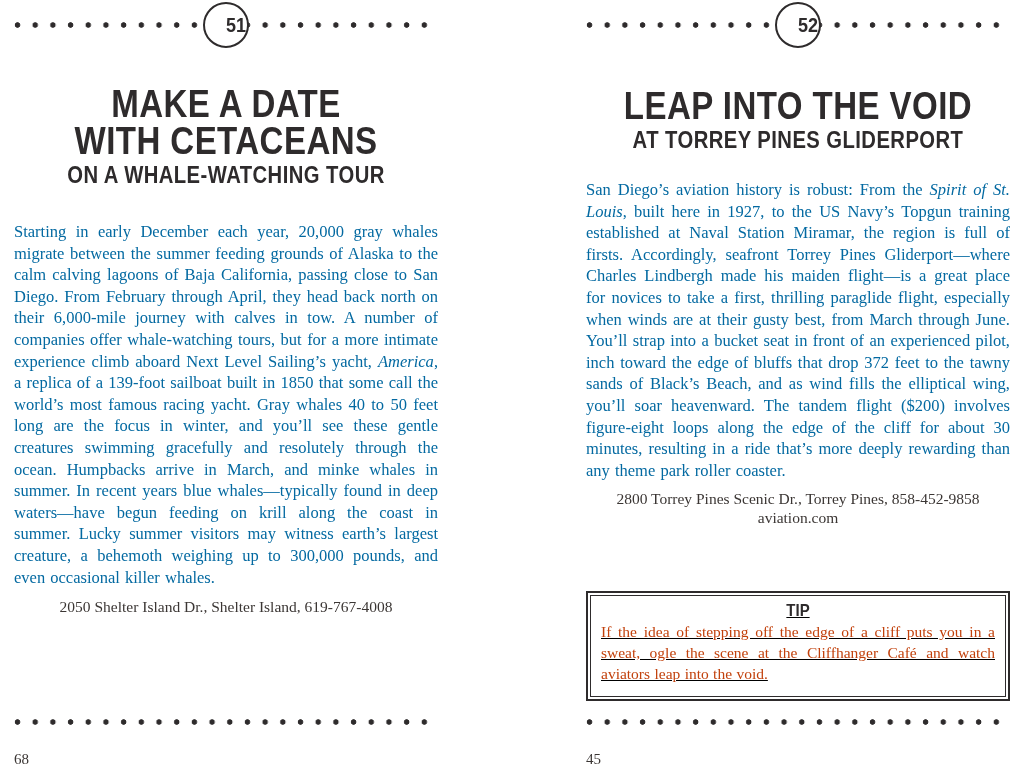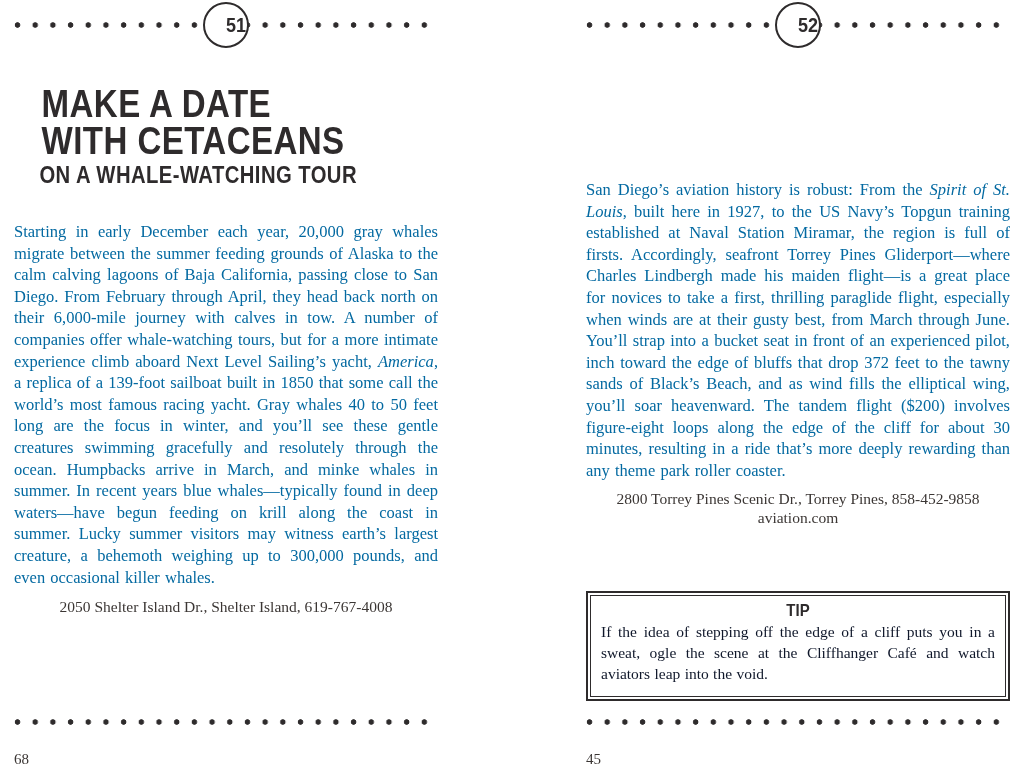--- a/index.html
+++ b/index.html
@@ -13,42 +13,42 @@
     background-image:radial-gradient(circle at 3.5px 4px,#2e2b2c 2.4px,transparent 3.1px);
     background-size:17.7px 8px;background-repeat:repeat-x;}
   .dotline-top{top:21px;}
   .dotline-bottom{top:718px;}
 
   .badge{position:absolute;top:2px;left:calc(var(--colL) + 189px);width:42px;height:42px;
     border:2.5px solid #2e2b2c;border-radius:50%;background:#ffffff;z-index:2;
     display:flex;align-items:center;justify-content:flex-end;}
   .badge span{font:700 20px "Liberation Sans",sans-serif;color:#2e2b2c;transform:scaleX(0.9);}
 
-  .title-block{position:absolute;top:86px;left:var(--colL);width:424px;color:#2e2b2c;}
+  .title-block{position:absolute;top:86px;left:var(--colL);width:424px;text-align:center;color:#2e2b2c;}
   .page-right .title-block{top:88px;}
   .title-line{margin:0;font:700 38px/37px "Liberation Sans",sans-serif;transform:scaleX(0.87);
     transform-origin:center;letter-spacing:0.5px;white-space:nowrap;}
   .subtitle{margin:3px 0 0;font:700 23px/25px "Liberation Sans",sans-serif;transform:scaleX(0.88);
     transform-origin:center;letter-spacing:0.5px;white-space:nowrap;}
 
   .body-text{position:absolute;top:221px;left:var(--colL);width:424px;margin:0;
     font:16.5px/21.6px "Liberation Serif",serif;color:#0369a1;text-align:justify;word-spacing:1px;}
   .page-right .body-text{top:179px;}
 
   .address-block{position:absolute;left:var(--colL);width:424px;text-align:center;
     font:15.5px/18.5px "Liberation Serif",serif;color:#3b3634;}
   .page-left .address-block{top:598px;}
   .page-right .address-block{top:490px;text-align:center;}
 
   .tip-box{position:absolute;top:591px;left:var(--colL);width:424px;height:110px;
-    border:2px solid #2e2b2c;padding:2px;box-sizing:border-box;background:#ffffff;}
+    border:2px solid #2e2b2c;padding:2px;box-sizing:border-box;background:#ffffff;text-decoration:underline;}
   .tip-inner{border:1px solid #2e2b2c;height:100%;box-sizing:border-box;padding:3px 10px 0;}
   .tip-label{margin:2px 0 1px;text-align:center;font:700 17px/19px "Liberation Sans",sans-serif;
     color:#2e2b2c;transform:scaleX(0.88);transform-origin:center;}
-  .tip-text{margin:0;font:15.5px/21px "Liberation Serif",serif;color:#0f172a;
+  .tip-text{margin:0;font:15.5px/21px "Liberation Serif",serif;color:#c2410c;
     text-align:justify;word-spacing:0.5px;}
 
   .page-number{position:absolute;top:750px;left:var(--colL);width:424px;text-align:left;
     font:15px/18px "Liberation Serif",serif;color:#3b3634;}
 </style>
 </head>
 <body>
 
 <div class="spread">
 
@@ -68,20 +68,24 @@
     </div>
     <div class="dotline dotline-bottom"></div>
     <div class="page-number">68</div>
   </section>
 
   <section class="page page-right">
     <div class="dotline dotline-top"></div>
     <div class="badge">
       <span>52</span>
     </div>
+    <header class="title-block">
+      <h1 class="title-line">LEAP INTO THE VOID</h1>
+      <h2 class="subtitle">AT TORREY PINES GLIDERPORT</h2>
+    </header>
     <p class="body-text"><span>San Diego’s aviation history is robust: From the </span><i>Spirit of St. Louis</i><span>, built here in 1927, to the US Navy’s Topgun training established at Naval Station Miramar, the region is full of firsts. Accordingly, seafront Torrey Pines Gliderport—where Charles Lindbergh made his maiden flight—is a great place for novices to take a first, thrilling paraglide flight, especially when winds are at their gusty best, from March through June. You’ll strap into a bucket seat in front of an experienced pilot, inch toward the edge of bluffs that drop 372 feet to the tawny sands of Black’s Beach, and as wind fills the elliptical wing, you’ll soar heavenward. The tandem flight ($200) involves figure-eight loops along the edge of the cliff for about 30 minutes, resulting in a ride that’s more deeply rewarding than any theme park roller coaster.</span></p>
     <div class="address-block">
       <div>2800 Torrey Pines Scenic Dr., Torrey Pines, 858-452-9858</div>
       <div>aviation.com</div>
     </div>
     <aside class="tip-box">
       <div class="tip-inner">
         <h3 class="tip-label">TIP</h3>
         <p class="tip-text">If the idea of stepping off the edge of a cliff puts you in a sweat, ogle the scene at the Cliffhanger Café and watch aviators leap into the void.</p>
       </div>

